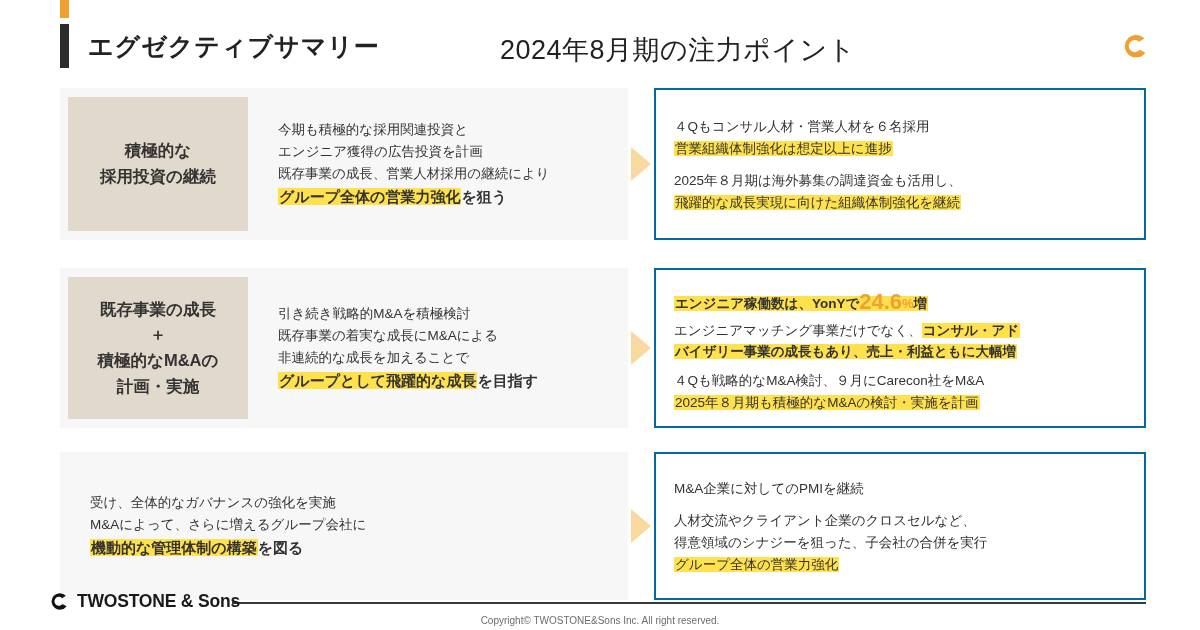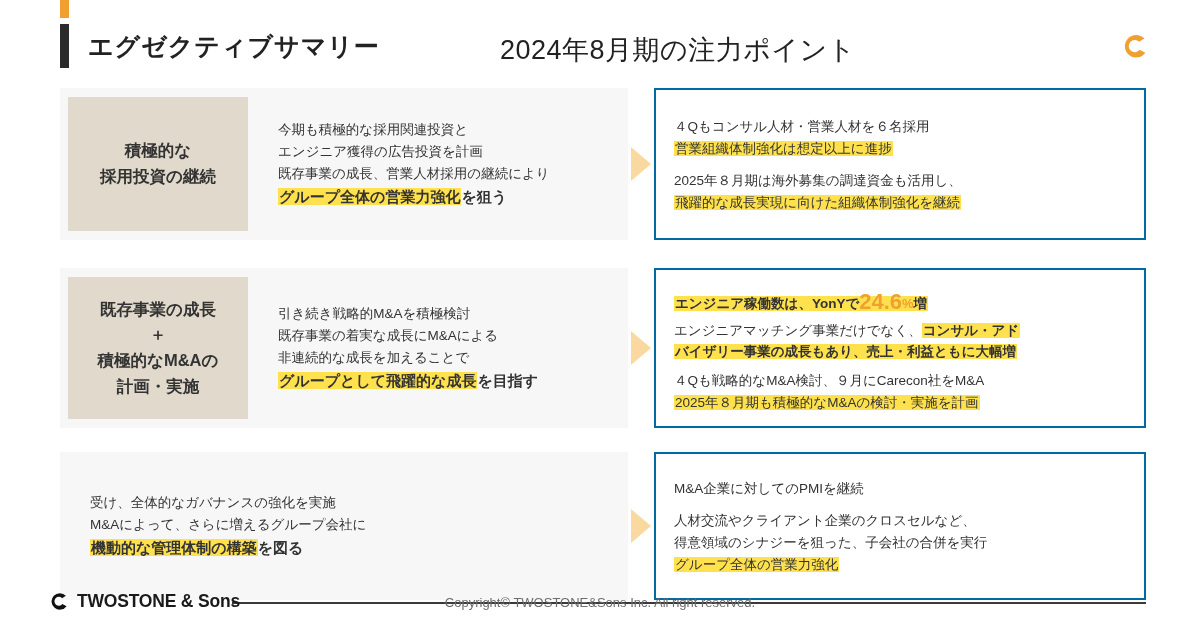--- a/index.html
+++ b/index.html
@@ -177,23 +177,23 @@
   }
   .footer-logo-mark { width: 22px; height: 22px; }
   .footer-logo-text {
     font-size: 17.5px;
     font-weight: bold;
     color: #1a1a1a;
     letter-spacing: -0.2px;
   }
   .copyright {
     position: absolute;
-    left: 0; right: 0; bottom: 20px;
+    left: 0; right: 0; bottom: 4px;
     text-align: center;
-    font-size: 13px;
+    font-size: 10px;
     color: #6d6d6d;
   }
 </style>
 </head>
 <body>
 
 <div class="slide">
 
   <div class="header">
     <div class="title-accent-top"></div>

